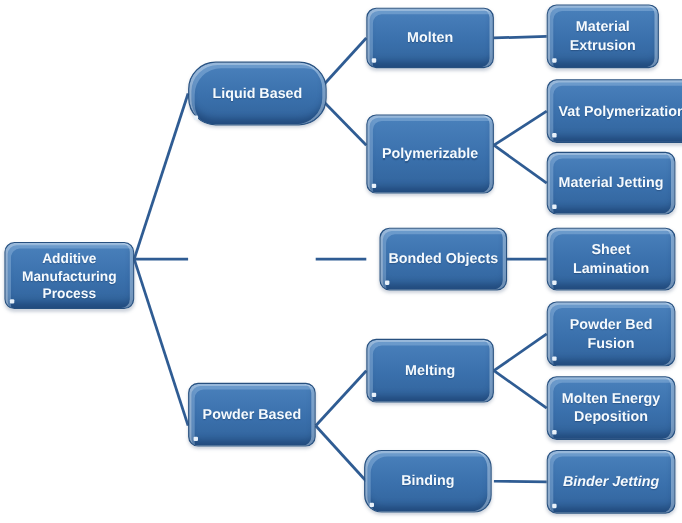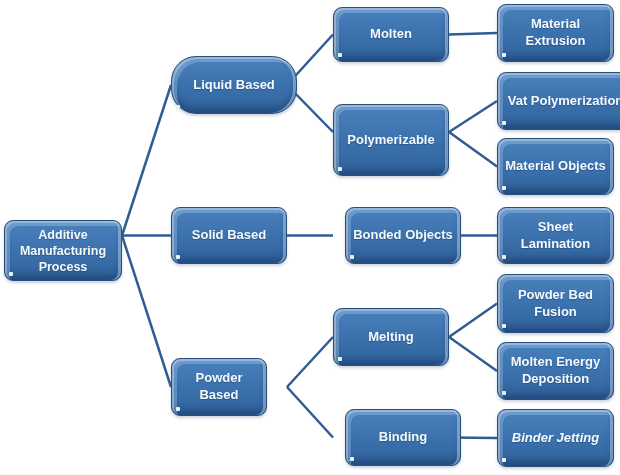--- a/index.html
+++ b/index.html
@@ -83,49 +83,46 @@
       <line x1="449" y1="337" x2="497" y2="303.5" stroke="#2F5C93" stroke-width="2.5"></line>
       <line x1="449" y1="337" x2="497" y2="371" stroke="#2F5C93" stroke-width="2.5"></line>
       <line x1="449" y1="437.5" x2="497" y2="438" stroke="#2F5C93" stroke-width="2.5"></line>
     </svg>
     <div class="node" style="left: 4px; top: 220px; width: 118px; height: 61px; font-size: 12.5px;">
       <span class="node-label">Additive Manufacturing Process</span>
     </div>
     <div class="node" style="left: 171px; top: 56px; width: 126px; height: 58px; border-radius: 25px;">
       <span class="node-label">Liquid Based</span>
     </div>
-    <div class="node" style="left: 171px; top: 207px; width: 116px; height: 57px;">
-      <span class="node-label">Solid Based</span>
-    </div>
-    <div class="node" style="left: 171px; top: 358px; width: 96px; height: 58px;">
+    <div class="node" style="left: 171px; top: 348px; width: 116px; height: 58px;">
       <span class="node-label">Powder Based</span>
     </div>
     <div class="node" style="left: 333px; top: 7px; width: 116px; height: 55px;">
       <span class="node-label">Molten</span>
     </div>
     <div class="node" style="left: 333px; top: 104px; width: 116px; height: 72px;">
       <span class="node-label">Polymerizable</span>
     </div>
     <div class="node" style="left: 333px; top: 207px; width: 116px; height: 57px; margin-left: 12px;">
       <span class="node-label">Bonded Objects</span>
     </div>
     <div class="node" style="left: 333px; top: 308px; width: 116px; height: 58px; align-items: center;">
       <span class="node-label">Melting</span>
     </div>
-    <div class="node" style="left: 345px; top: 409px; width: 116px; height: 57px;">
+    <div class="node" style="left: 331px; top: 409px; width: 116px; height: 57px; border-radius: 16px;">
       <span class="node-label">Binding</span>
     </div>
-    <div class="node" style="left: 497px; top: 4px; width: 117px; height: 58px;">
+    <div class="node" style="left: 497px; top: 4px; width: 102px; height: 58px;">
       <span class="node-label">Material Extrusion</span>
     </div>
     <div class="node" style="left: 497px; top: 72px; width: 137px; height: 58px;">
       <span class="node-label">Vat Polymerization</span>
     </div>
     <div class="node" style="left: 497px; top: 138px; width: 117px; height: 57px;">
-      <span class="node-label">Material Objects</span>
+      <span class="node-label">Material Jetting</span>
     </div>
     <div class="node" style="left: 497px; top: 207px; width: 117px; height: 57px;">
       <span class="node-label">Sheet Lamination</span>
     </div>
     <div class="node" style="left: 497px; top: 274px; width: 117px; height: 59px;">
       <span class="node-label">Powder Bed Fusion</span>
     </div>
     <div class="node" style="left: 497px; top: 342px; width: 117px; height: 58px;">
       <span class="node-label">Molten Energy Deposition</span>
     </div>

